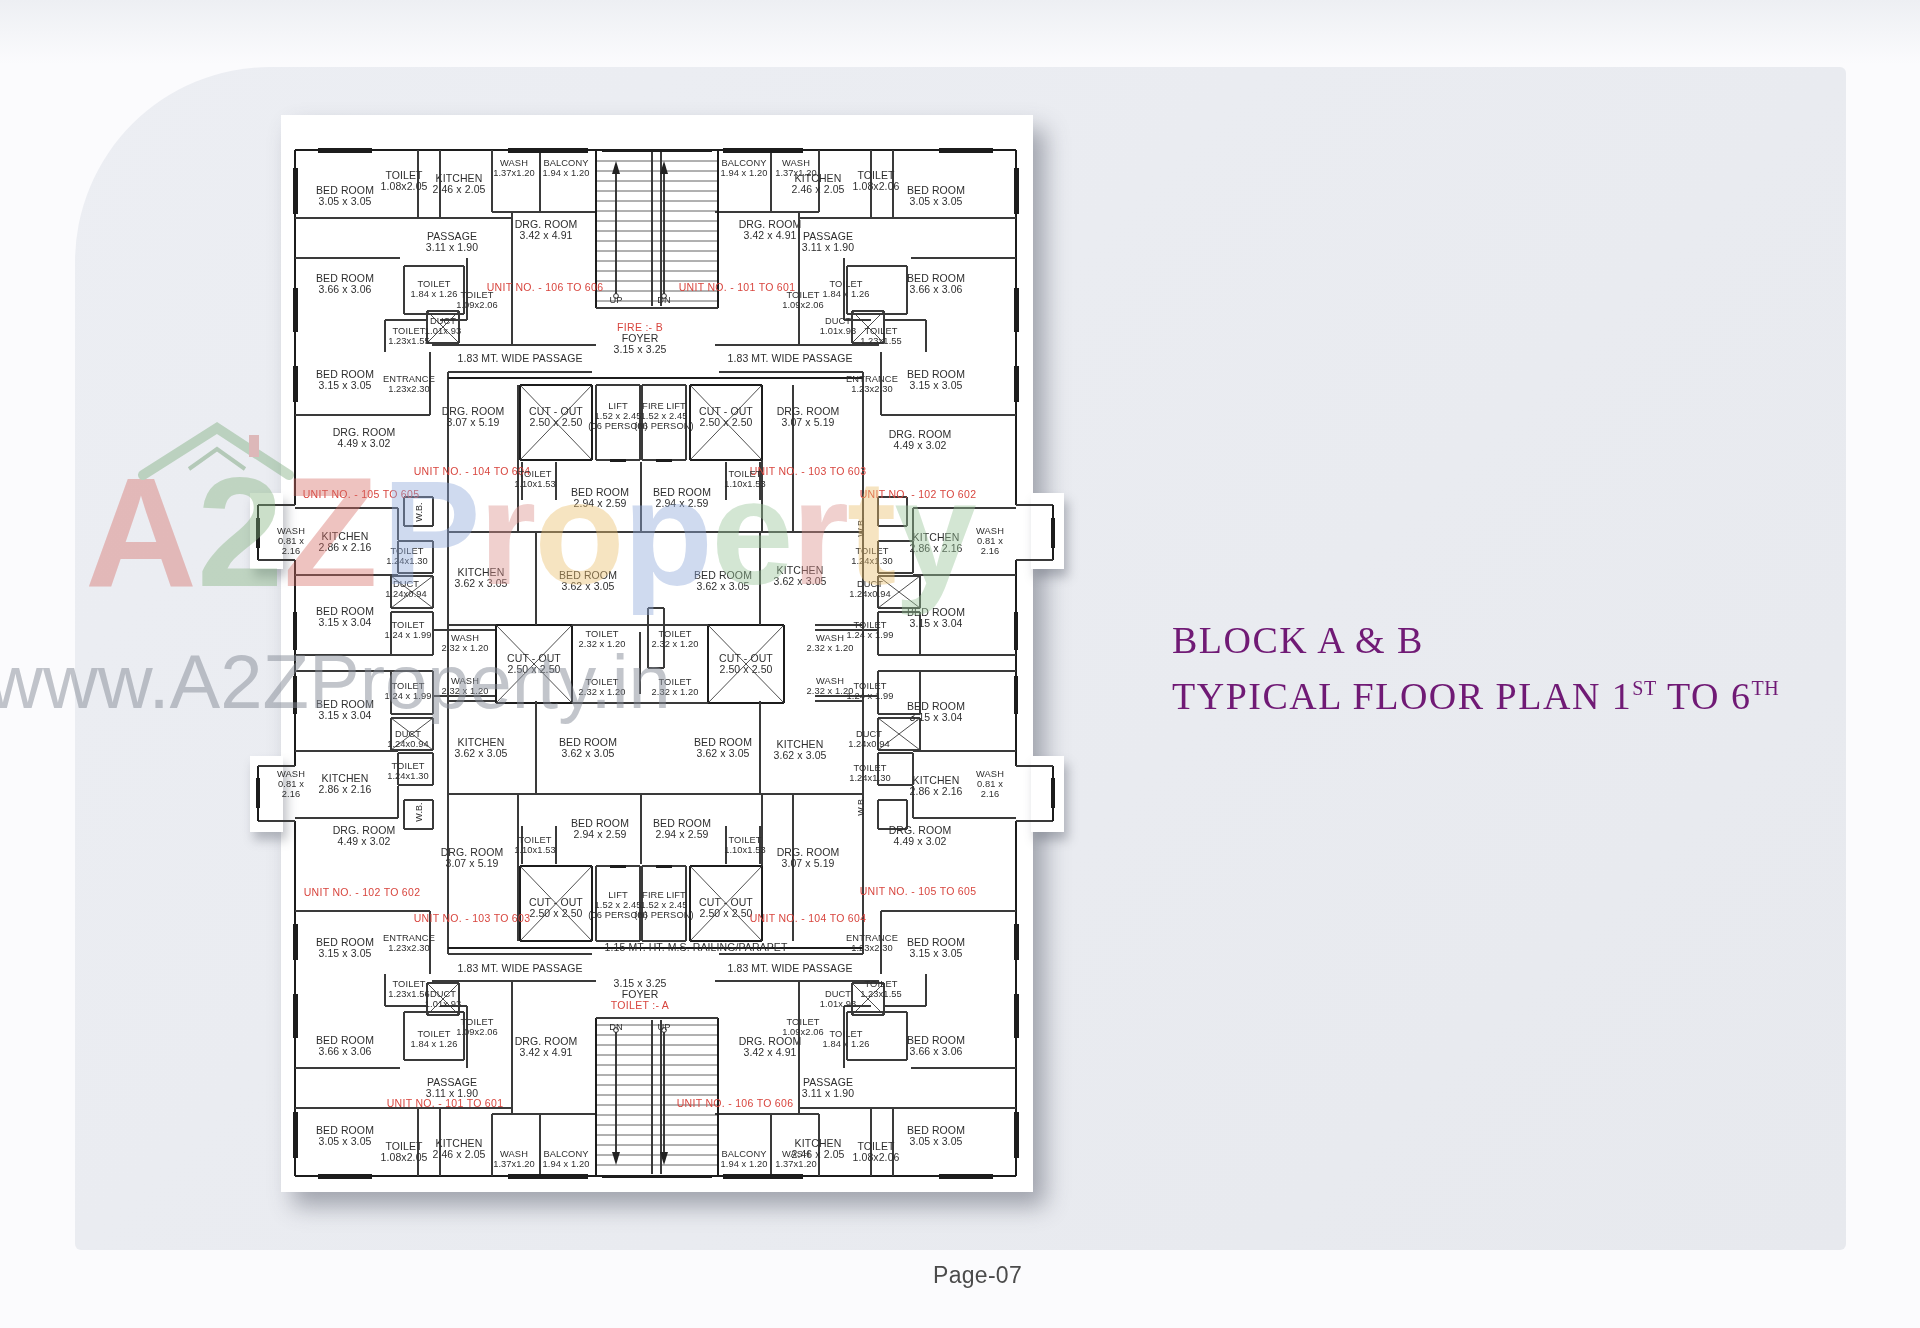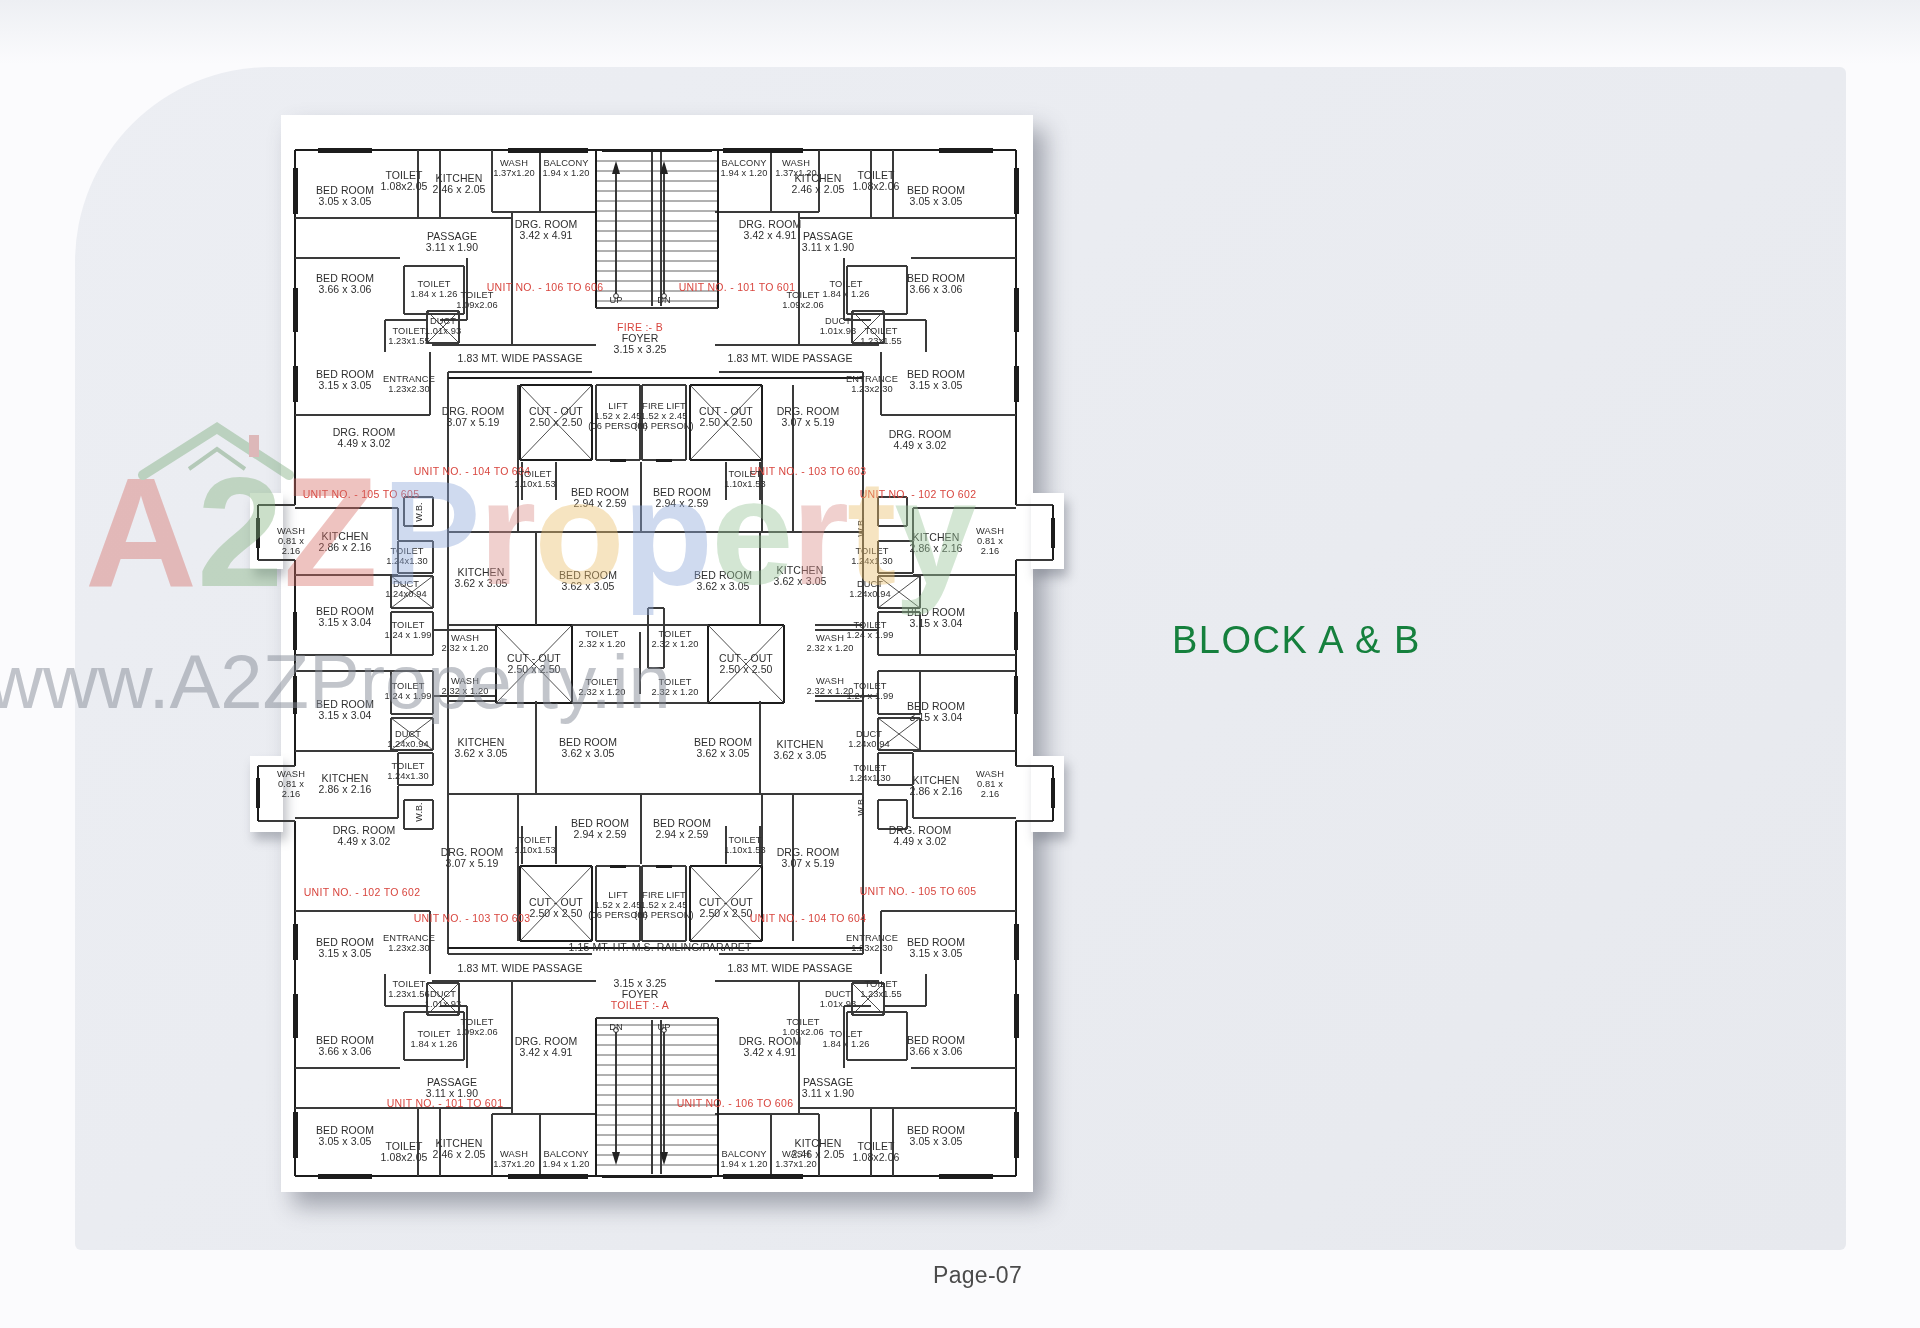--- a/index.html
+++ b/index.html
@@ -45,22 +45,22 @@
   .wm-brand{
     position:absolute;left:382px;top:455px;opacity:.42;
     font-weight:700;font-size:148px;line-height:155px;letter-spacing:-2px;
     font-family:"Liberation Sans",sans-serif;
   }
   .wm-url{
     position:absolute;left:-12px;top:638px;opacity:.5;color:#878d98;
     font-size:76px;font-weight:400;letter-spacing:0px;
   }
   .title{
-    position:absolute;left:1172px;top:616px;z-index:4;color:#15803d;
-    font-size:38px;letter-spacing:1.5px;line-height:48px;font-weight:400;
+    position:absolute;left:1172px;top:616px;z-index:4;color:#701a75;
+    font-size:38px;letter-spacing:1.5px;line-height:48px;font-weight:400;font-family:Liberation Serif, serif;
   }
   .title sup{font-size:20px;letter-spacing:.5px;}
   .footer{
     position:absolute;left:933px;top:1262px;z-index:4;color:#4b4b4b;
     font-size:23px;letter-spacing:.3px;
   }
 </style>
 </head>
 <body>
 
@@ -917,21 +917,21 @@
       <div class="lbl" style="left: 726px; top: 908px;">
         <div>CUT - OUT</div>
         <div>2.50 x 2.50</div>
       </div>
       <div class="lbl r" style="left: 472px; top: 918px;">
         <div>UNIT NO. - 103 TO 603</div>
       </div>
       <div class="lbl r" style="left: 808px; top: 918px;">
         <div>UNIT NO. - 104 TO 604</div>
       </div>
-      <div class="lbl" style="left: 660px; top: 947px;">
+      <div class="lbl" style="left: 696px; top: 947px;">
         <div>1.15 MT. HT. M.S. RAILING/PARAPET</div>
       </div>
       <div class="lbl s" style="left: 409px; top: 944px;">
         <div>ENTRANCE</div>
         <div>1.23x2.30</div>
       </div>
       <div class="lbl s" style="left: 872px; top: 944px;">
         <div>ENTRANCE</div>
         <div>1.23x2.30</div>
       </div>
@@ -1076,16 +1076,17 @@
         <rect x="112" y="16" width="10" height="22" fill="#c96a66"></rect>
         <path d="M52,50 L80,30 L108,50" stroke="#639663" stroke-width="4" fill="none"></path>
       </svg>
     </div>
     <div class="wm-brand" id="wm-brand"><span style="color: rgb(142, 168, 218);">P</span><span style="color: rgb(220, 144, 140);">r</span><span style="color: rgb(236, 192, 110);">o</span><span style="color: rgb(142, 168, 218);">p</span><span style="color: rgb(151, 196, 151);">e</span><span style="color: rgb(220, 144, 140);">r</span><span style="color: rgb(236, 192, 110);">t</span><span style="color: rgb(151, 196, 151);">y</span></div>
     <div class="wm-url">www.A2ZProperty.in</div>
   </div>
 
   <div class="title">
     <div>BLOCK A &amp; B</div>
+    <div><span>TYPICAL FLOOR PLAN 1</span><sup>ST</sup><span> TO 6</span><sup>TH</sup></div>
   </div>
 
   <div class="footer">Page-07</div>
 </div>
 
 </body></html>

